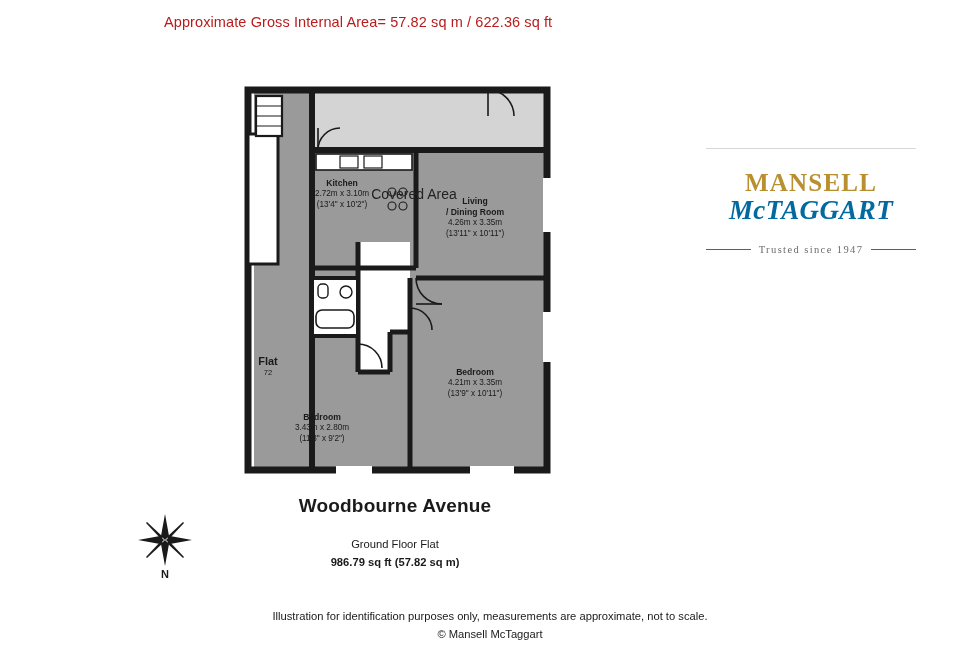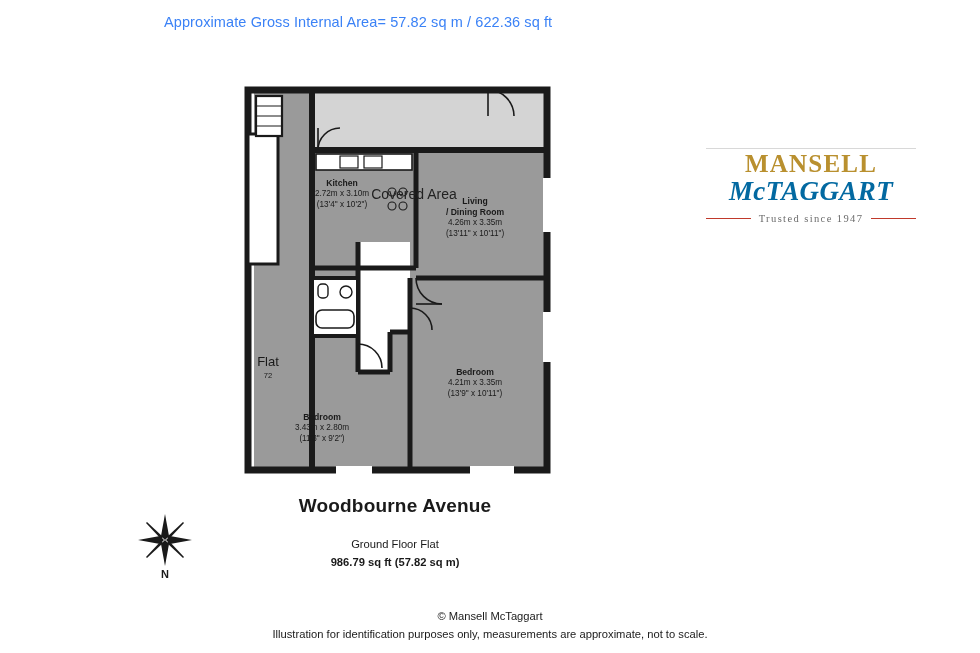--- a/index.html
+++ b/index.html
@@ -18,21 +18,21 @@
   .page {
     position: absolute;
     inset: 0;
   }
   
   .header-title {
     position: absolute;
     left: 164px;
     top: 14px;
     font-size: 14.5px;
-    color: #3b82f6;
+    color: #b91c1c;
     letter-spacing: 0.1px;
     white-space: nowrap;
   }
   
   .plan {
     position: absolute;
     left: 240px;
     top: 82px;
     width: 320px;
     height: 400px;
@@ -48,21 +48,21 @@
     color: #1a1a1a;
     white-space: nowrap;
   }
   .lbl .name {
     font-weight: bold;
     font-size: 8.6px;
   }
   .lbl .dim {
     font-size: 8.2px;
   }
-  .lbl.small .name { font-size: 13px; font-weight: normal; }
+  .lbl.small .name { font-size: 11px; font-weight: bold; }
   .lbl.small .dim { font-size: 7.6px; }
   .lbl.covered {
     font-size: 14px;
     color: #222;
   }
   
   .brand {
     position: absolute;
     left: 706px;
     top: 148px;
@@ -73,38 +73,38 @@
     height: 1px;
     background: #d8d8d8;
     width: 100%;
   }
   .brand .l1 {
     font-family: "Liberation Serif", serif;
     font-weight: bold;
     font-size: 25px;
     letter-spacing: 1.2px;
     color: #b9902f;
-    margin-top: 1px;
+    margin-top: 20px;
     line-height: 1.08;
   }
   .brand .l2 {
     font-family: "Liberation Serif", serif;
     font-weight: bold;
     font-style: italic;
     font-size: 27px;
     letter-spacing: 0.4px;
     color: #0369a1;
     line-height: 1.05;
   }
   .brand .tagwrap {
     display: flex;
     align-items: center;
     justify-content: center;
     gap: 8px;
-    margin-top: 8px;
+    margin-top: 20px;
   }
   .brand .tagline {
     font-family: "Liberation Serif", serif;
     font-size: 10.5px;
     letter-spacing: 1.4px;
     color: #6b6b6b;
     white-space: nowrap;
   }
   .brand .tagrule {
     height: 1px;
@@ -304,17 +304,17 @@
     </svg>
     <div class="n">N</div>
   </div>
 
   <div class="footer-block">
     <div>Ground Floor Flat</div>
     <div class="b">986.79 sq ft (57.82 sq m)</div>
   </div>
 
   <div class="disclaimer">
+    <div>Illustration for identification purposes only, measurements are approximate, not to scale.</div>
     <div>© Mansell McTaggart</div>
-    <div>Illustration for identification purposes only, measurements are approximate, not to scale.</div>
   </div>
 
 </div>
 
 </body></html>

